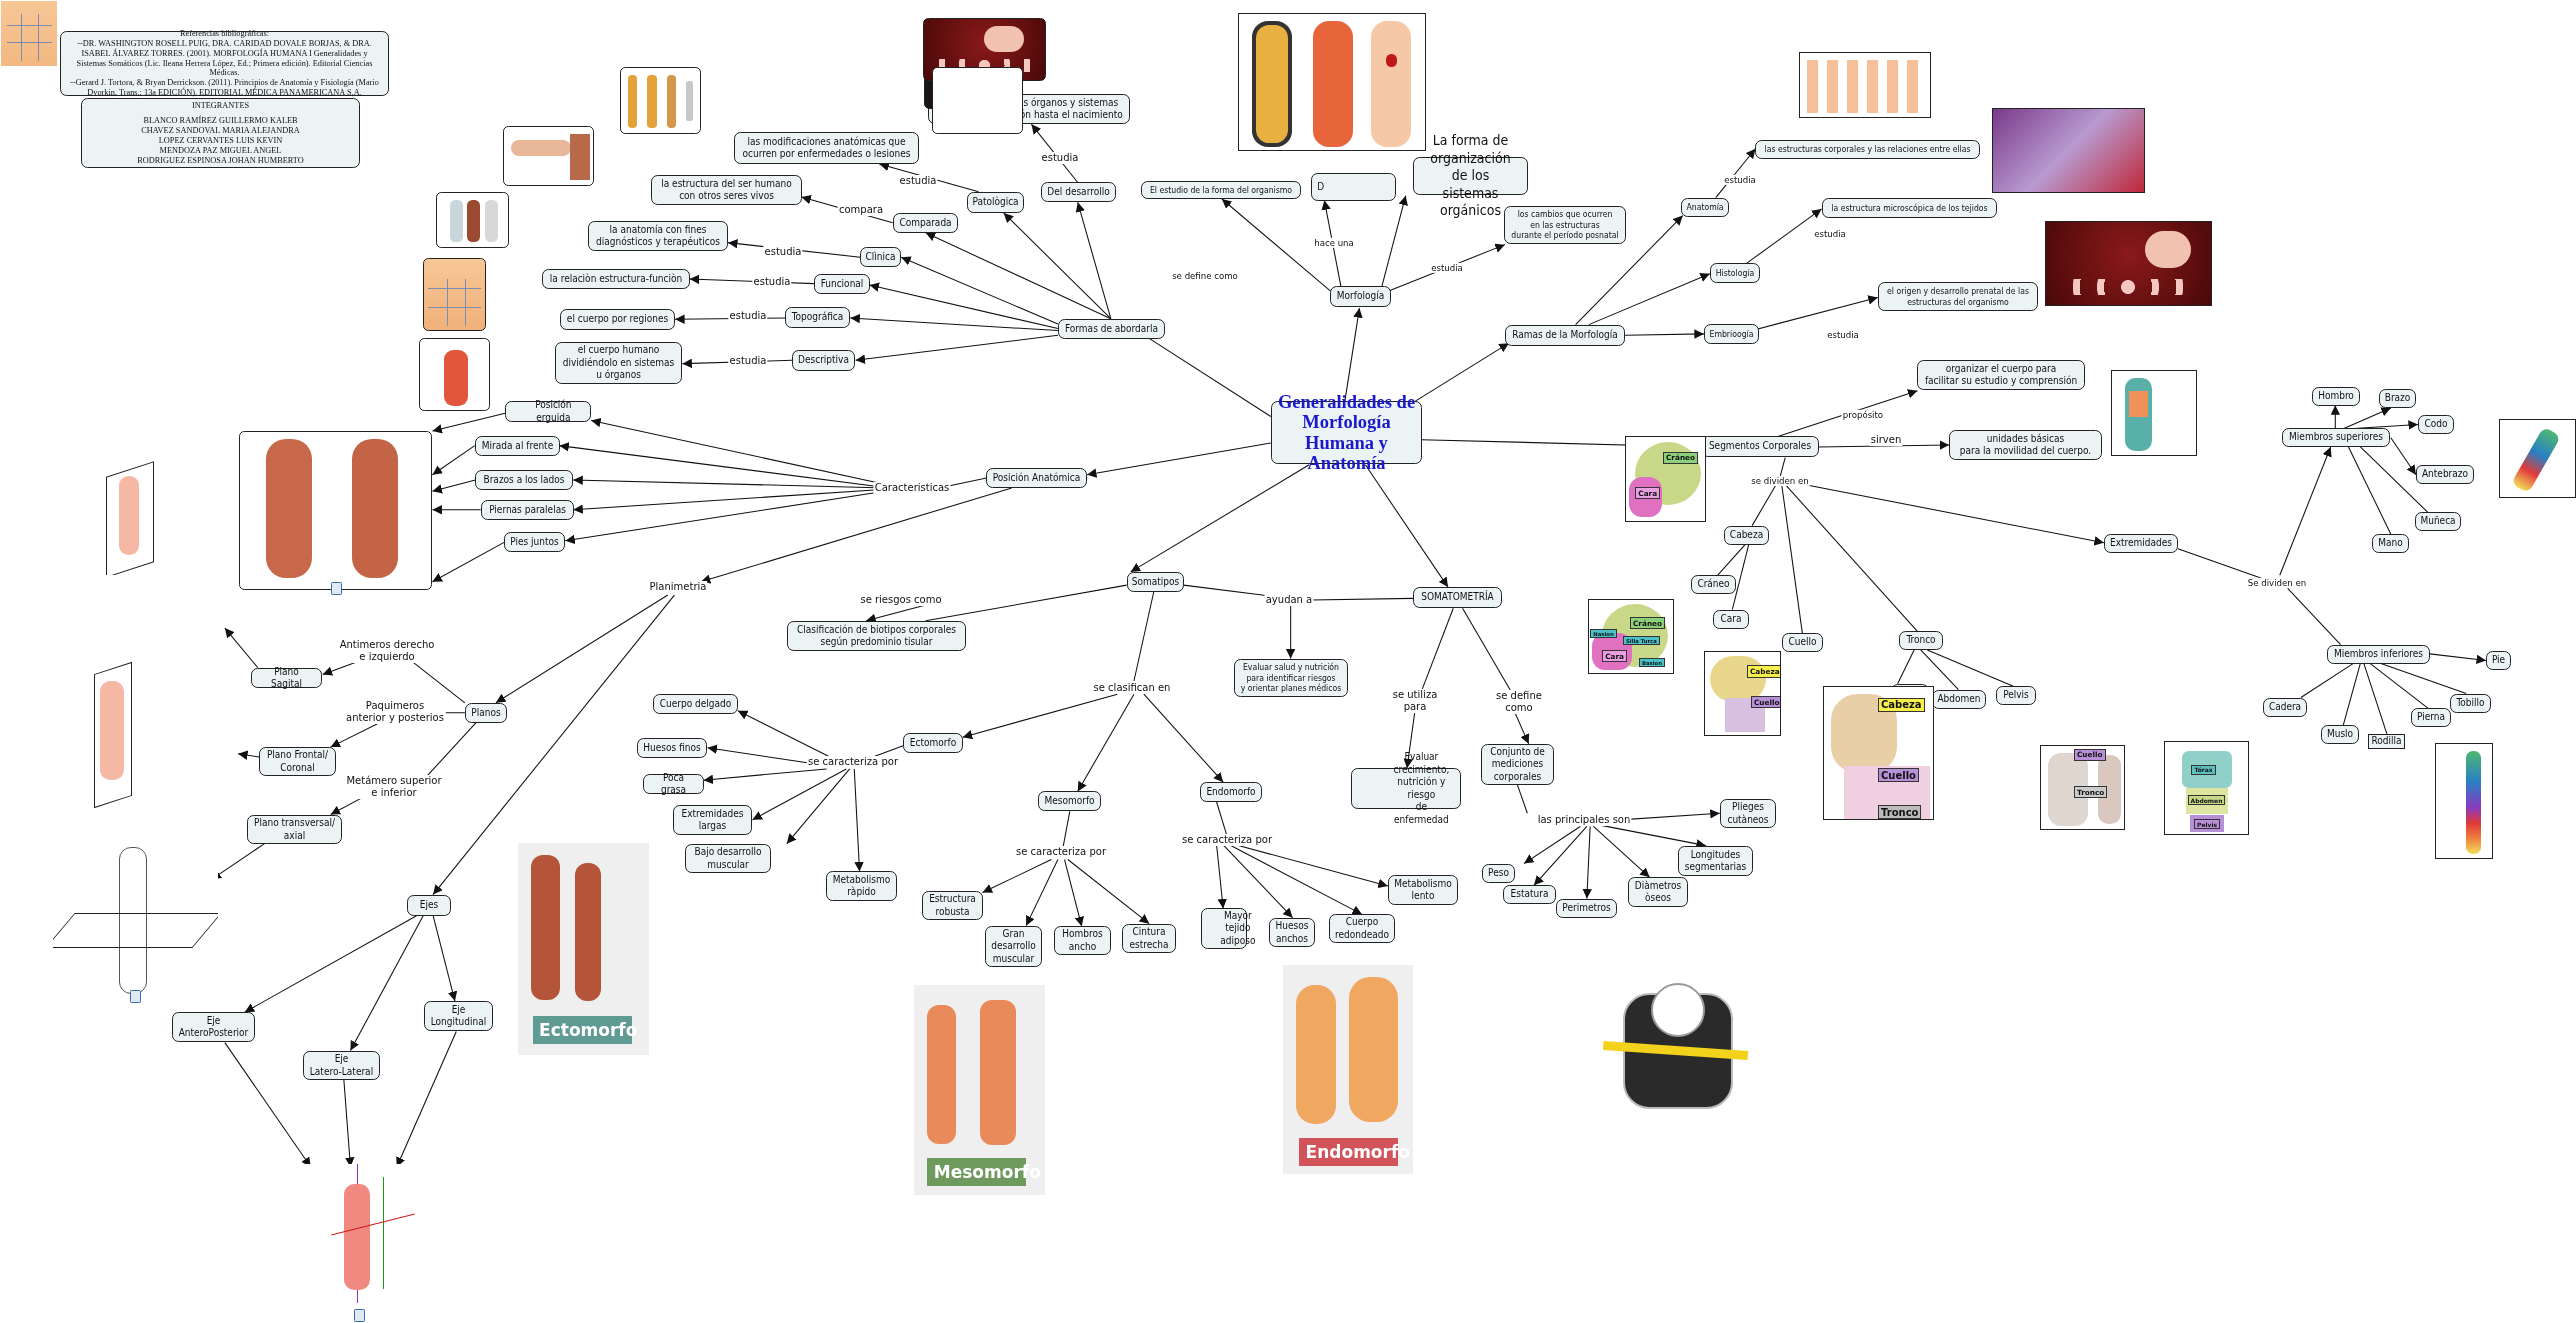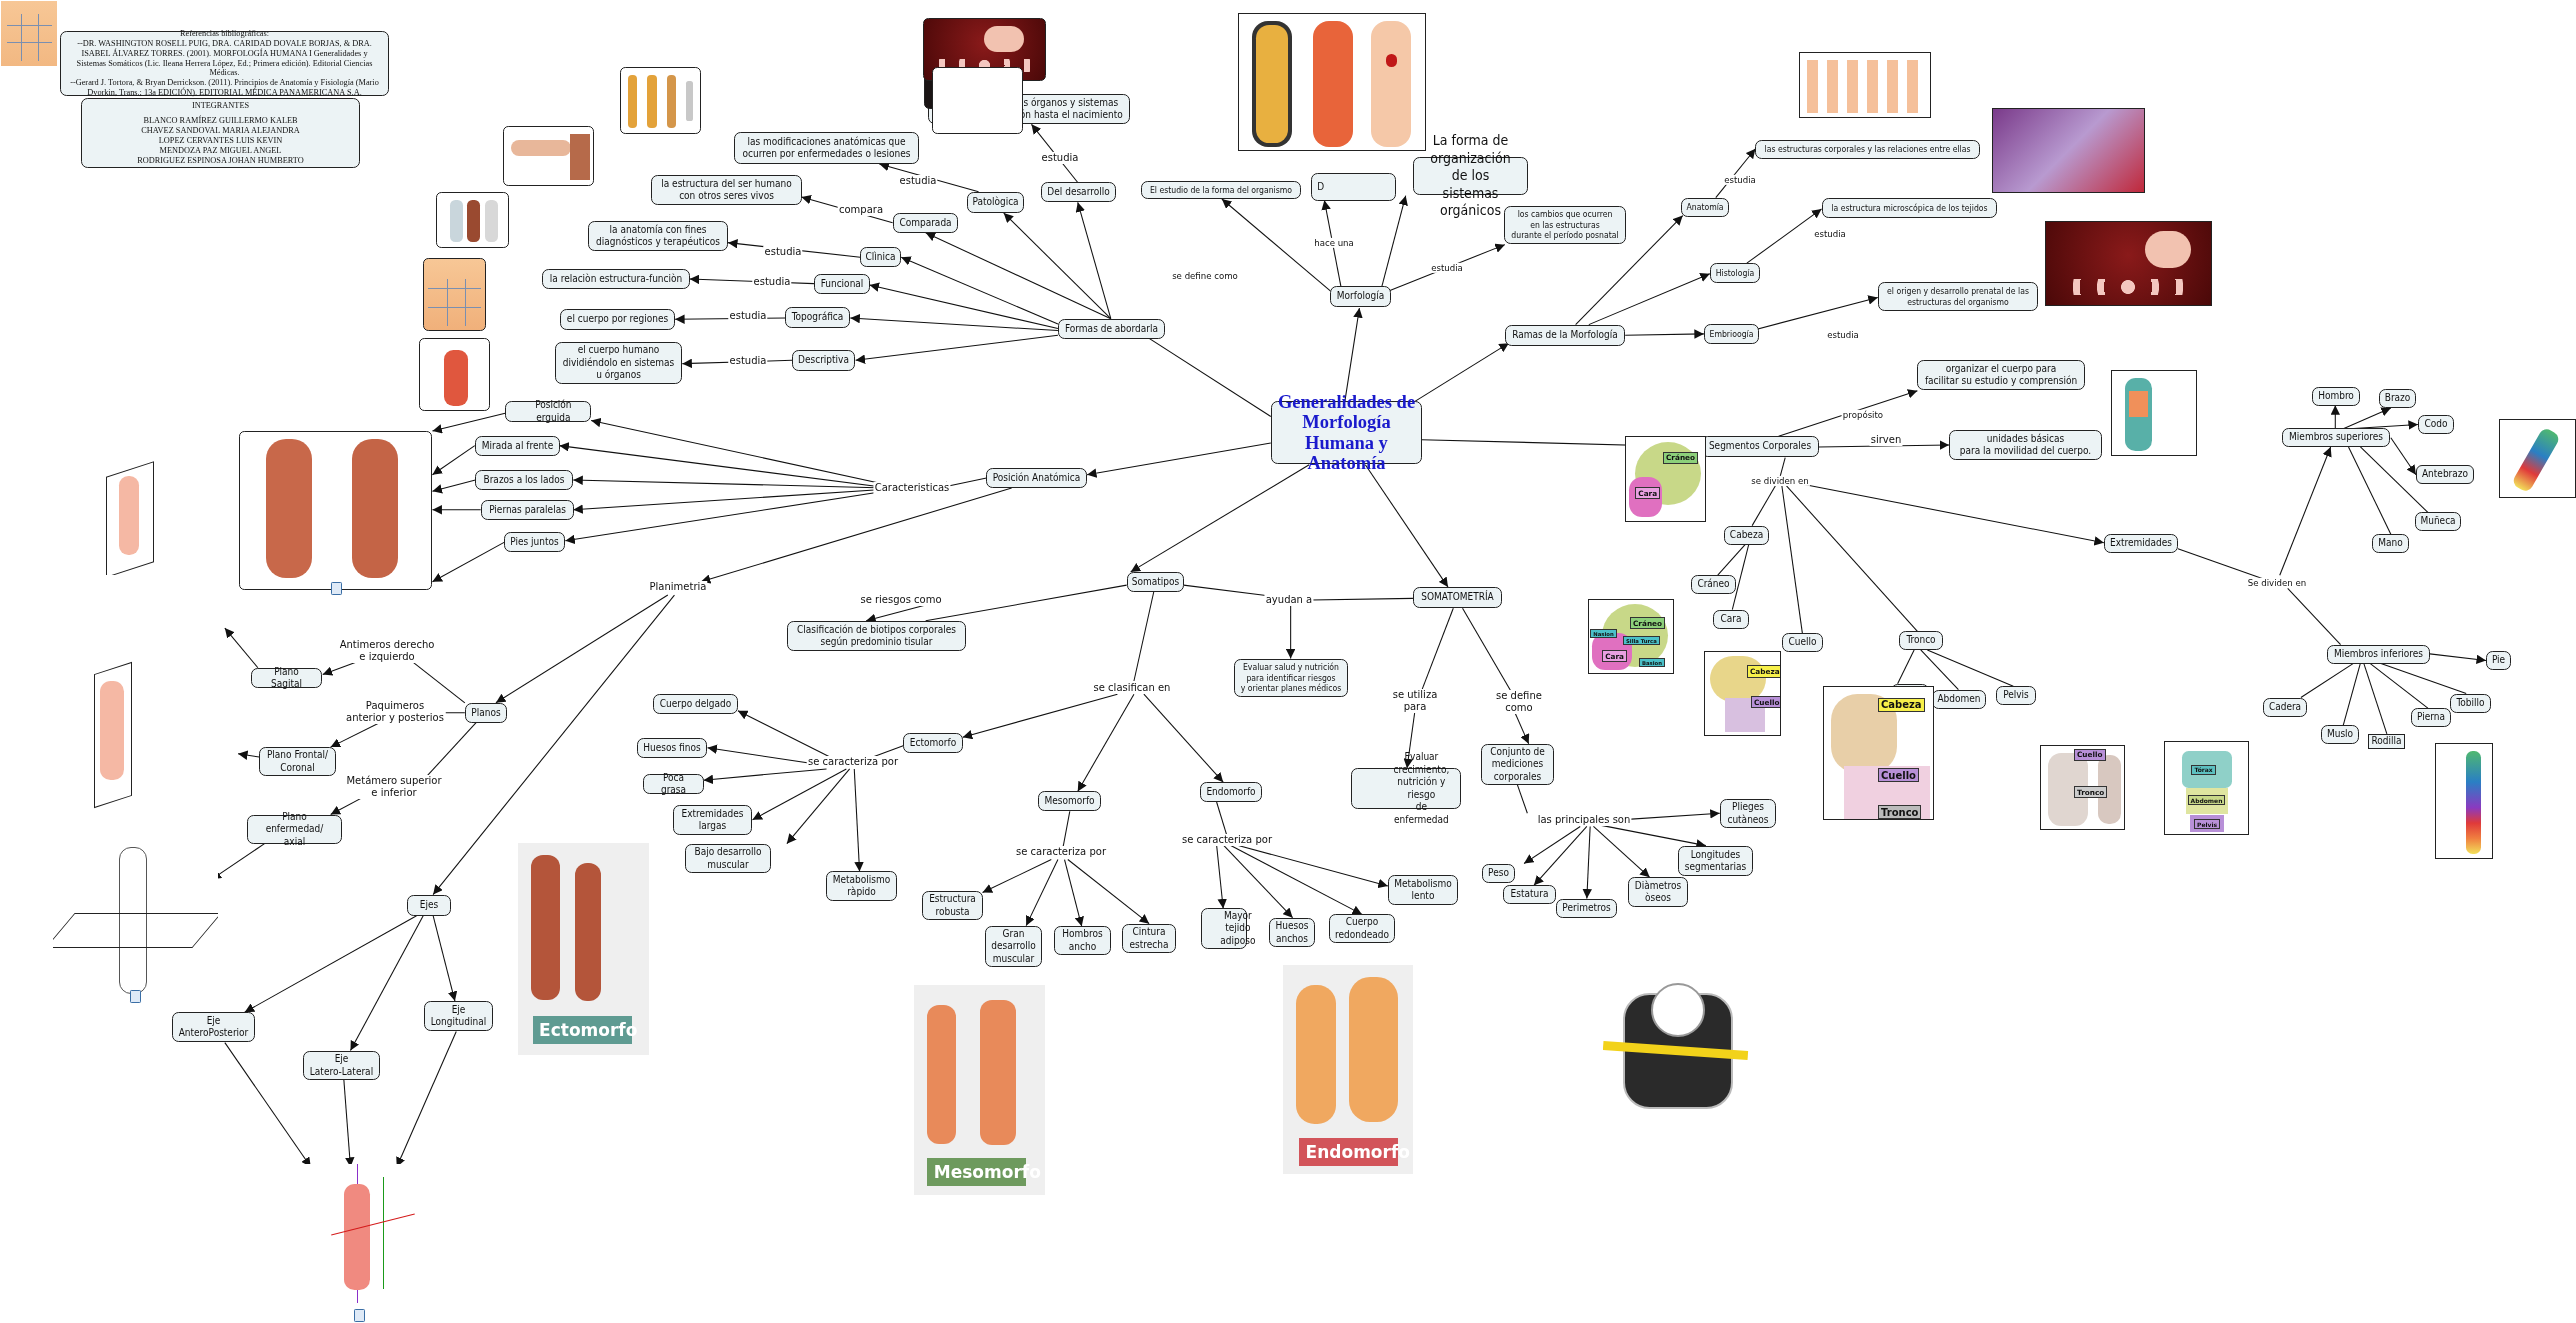--- a/index.html
+++ b/index.html
@@ -216,21 +216,21 @@
 <div class="node" style="left:505px;top:401px;width:86px;height:21px;padding-left:16px;">Posición erguida</div>
 <div class="node" style="left:475px;top:436px;width:85px;height:20px;">Mirada al frente</div>
 <div class="node" style="left:475px;top:470px;width:98px;height:20px;">Brazos a los lados</div>
 <div class="node" style="left:481px;top:500px;width:93px;height:20px;">Piernas paralelas</div>
 <div class="node" style="left:504px;top:532px;width:61px;height:20px;">Pies juntos</div>
 
 <div class="node" style="left:465px;top:703px;width:42px;height:20px;">Planos</div>
 <div class="node" style="left:251px;top:668px;width:71px;height:20px;">Plano Sagital</div>
 <div class="node" style="left:259px;top:747px;width:77px;height:29px;">Plano Frontal/
 Coronal</div>
-<div class="node" style="left:247px;top:815px;width:95px;height:29px;">Plano enfermedad/
+<div class="node" style="left:247px;top:815px;width:95px;height:29px;">Plano transversal/
 axial</div>
 <div class="node" style="left:407px;top:895px;width:44px;height:21px;">Ejes</div>
 <div class="node" style="left:172px;top:1012px;width:83px;height:30px;">Eje
 AnteroPosterior</div>
 <div class="node" style="left:303px;top:1051px;width:77px;height:29px;">Eje
 Latero-Lateral</div>
 <div class="node" style="left:424px;top:1001px;width:69px;height:30px;">Eje
 Longitudinal</div>
 
 <div class="node" style="left:1127px;top:572px;width:57px;height:20px;">Somatipos</div>

